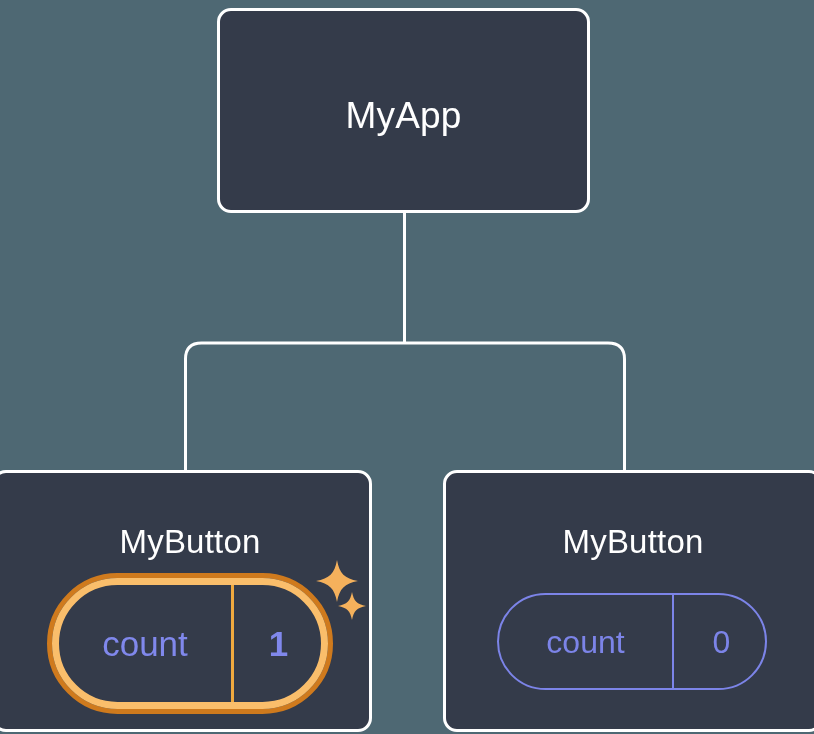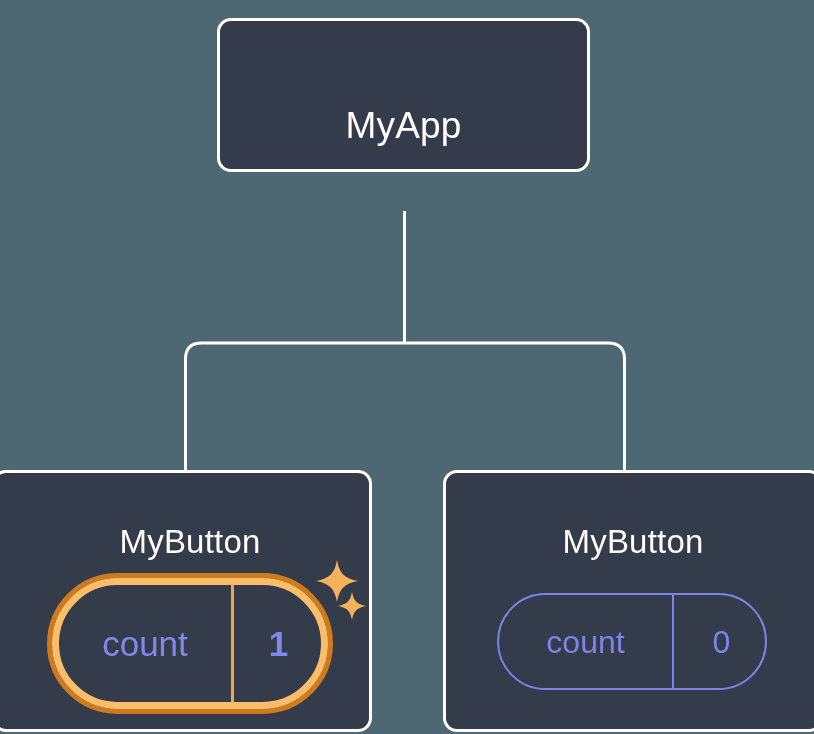--- a/index.html
+++ b/index.html
@@ -40,23 +40,23 @@
     text-align: center;
     color: #ffffff;
     font-weight: 400;
     letter-spacing: 0.2px;
     white-space: nowrap;
   }
 
   
   #node-root {
     left: 217px;
-    top: 18px;
+    top: 8px;
     width: 373px;
-    height: 154px;
+    height: 205px;
   }
   #node-root .node-title {
     top: 84px;
     font-size: 37px;
   }
 
   
   #node-child-left {
     left: -8px;
     top: 470px;

